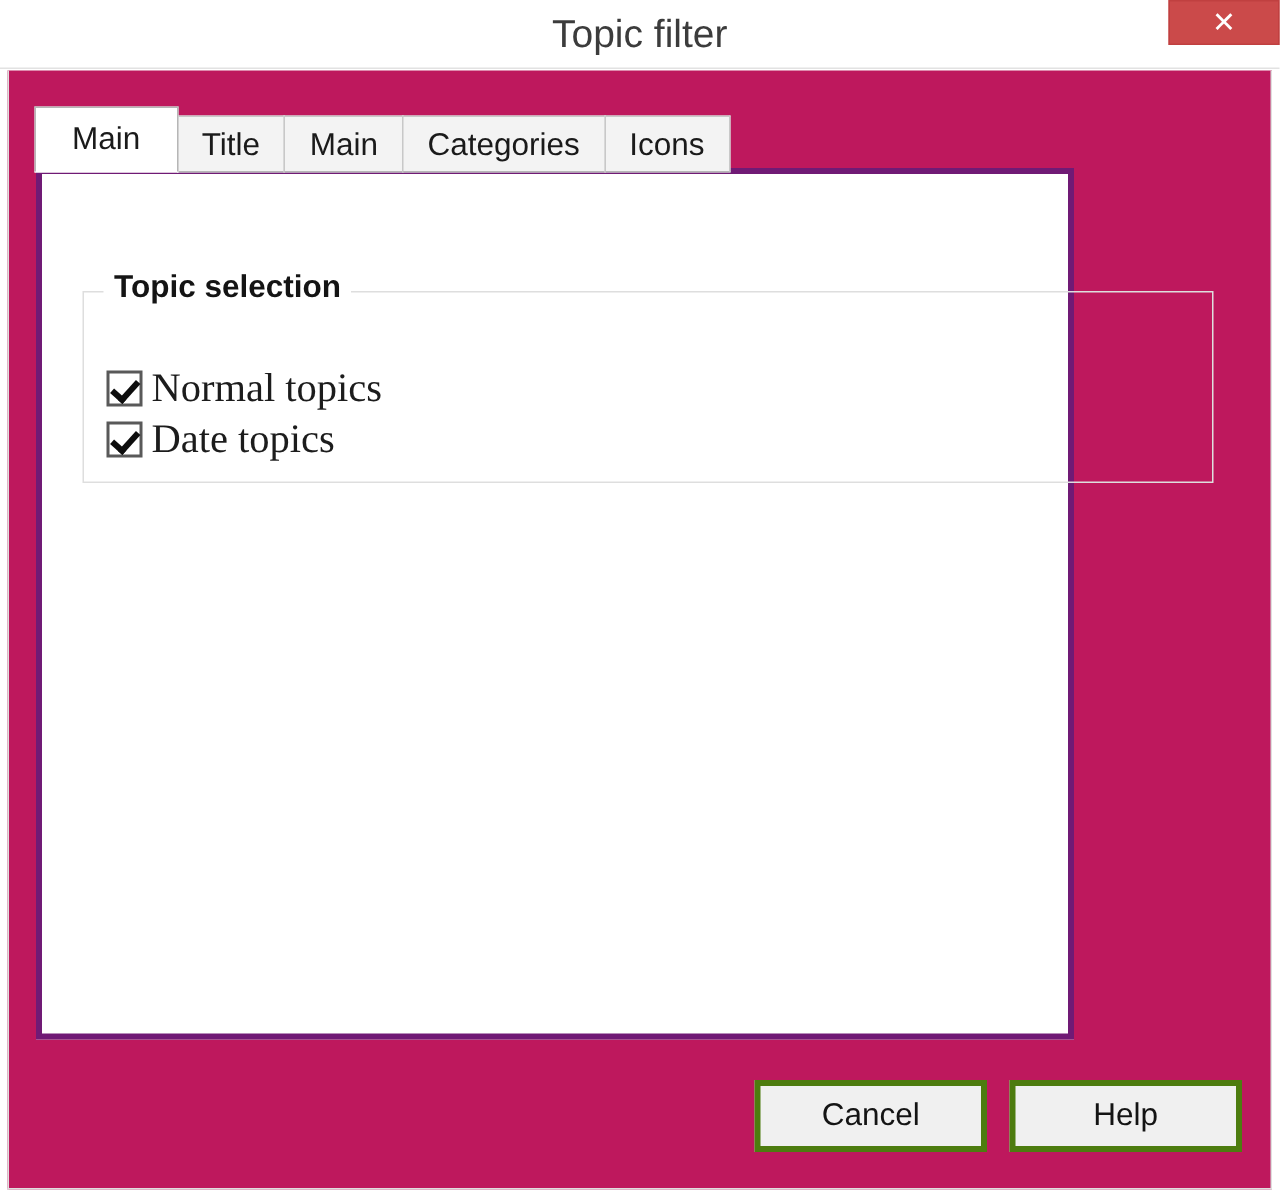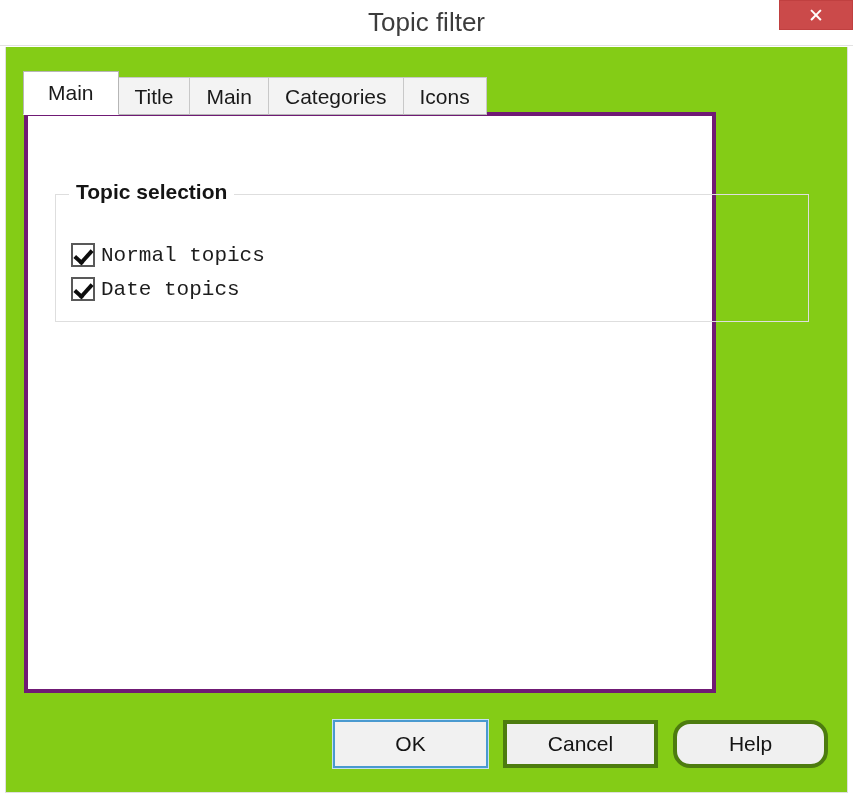--- a/index.html
+++ b/index.html
@@ -70,21 +70,21 @@
     user-select: none;
   }
 
   
   .client {
     position: absolute;
     left: 5px;
     top: 47px;
     width: 843px;
     height: 746px;
-    background: #84cc16;
+    background: #be185d;
     border: 1px solid #dfdfdf;
     border-top: none;
     box-sizing: border-box;
   }
 
   
   .tabstrip {
     position: absolute;
     left: 17px;
     top: 26px;
@@ -187,25 +187,25 @@
     position: absolute;
     left: 5px;
     top: 1px;
     width: 7px;
     height: 14px;
     border: solid #0d0d0d;
     border-width: 0 4px 4px 0;
     transform: rotate(42deg);
   }
   .check-label {
-    font-size: 21px;
+    font-size: 27px;
     color: #1c1c1c;
     margin-left: 6px;
     white-space: nowrap;
-    font-family: Liberation Mono, monospace;
+    font-family: Liberation Serif, serif;
   }
 
   
   .filter-input {
     position: absolute;
     left: 15px;
     top: 33px;
     width: 718px;
     height: 38px;
     border: 1px solid #b2b2b2;
@@ -248,21 +248,20 @@
     box-shadow: 0 0 0 1px #c5e2f2;
     background: #f1f1f1;
   }
   .btn-cancel {
     left: 497px;
     width: 155px;
   }
   .btn-help {
     left: 667px;
     width: 155px;
-    border-radius: 17px;
   }
 </style>
 </head>
 <body>
 
 <div class="dialog">
 
   <div class="titlebar">
     <div class="title-text">Topic filter</div>
     <div class="close-button">
@@ -303,23 +302,20 @@
         <div class="checkrow row2">
           <span class="checkbox checked"></span>
           <span class="check-label">Date topics</span>
         </div>
       </div>
 
 
     </div>
 
     <div class="footer">
-      <div class="btn btn-ok">
-        <span>OK</span>
-      </div>
       <div class="btn btn-cancel">
         <span>Cancel</span>
       </div>
       <div class="btn btn-help">
         <span>Help</span>
       </div>
     </div>
 
   </div>
 </div>

